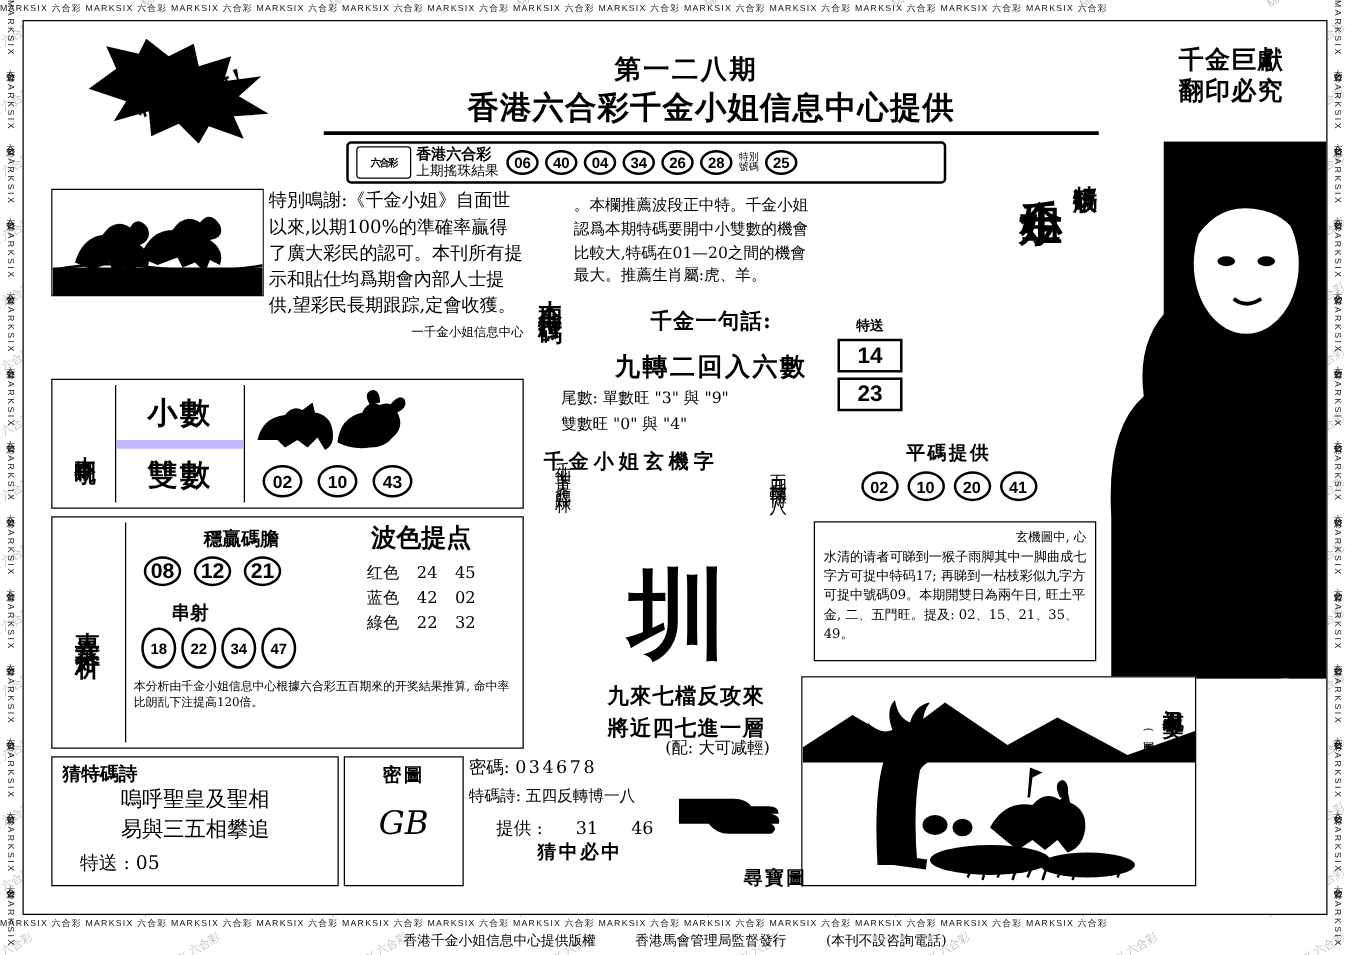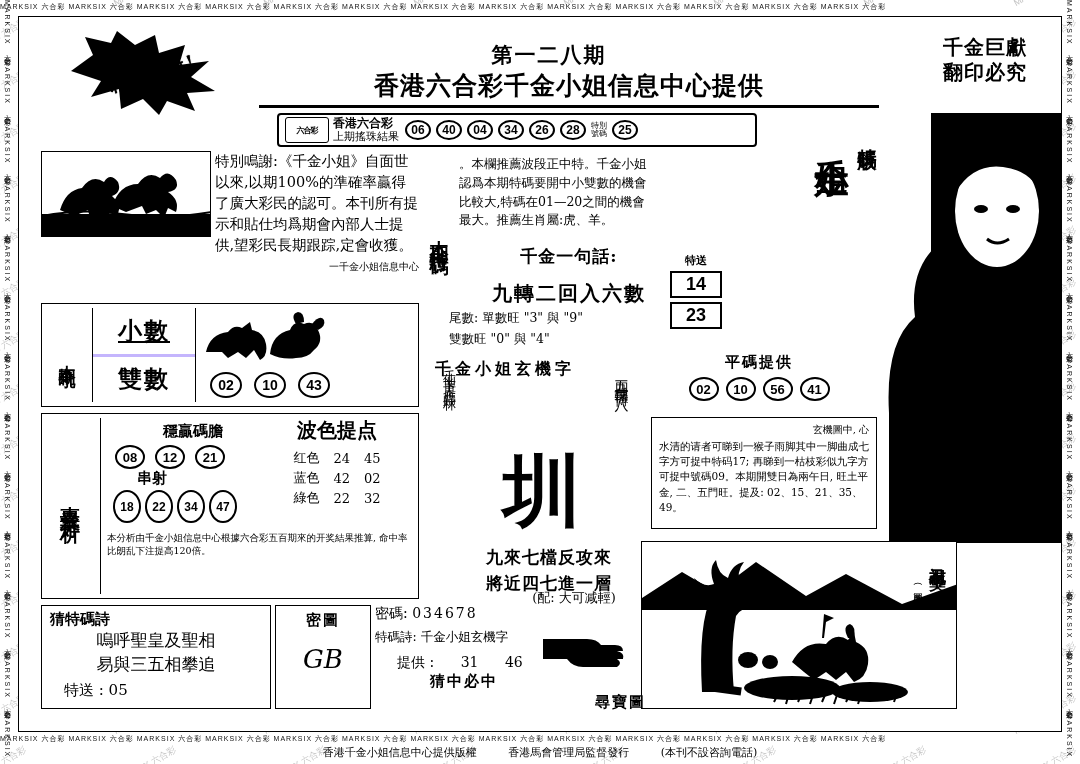--- a/index.html
+++ b/index.html
@@ -208,21 +208,21 @@
   .ds-words {
     position:absolute; left:50px; top:4px; width:104px; height:94px;
     border-left:1px solid #000; border-right:1px solid #000;
     display:flex; flex-direction:column;
   }
   .ds-words div {
     flex:1; display:flex; align-items:center; justify-content:center;
     font-family:"DejaVu Serif", serif; font-weight:bold; font-size:24px;
     letter-spacing:2px;
   }
-  .ds-words div:first-child { border-bottom:3px solid #c4b5fd;text-decoration:underline; }
+  .ds-words div:first-child { border-bottom:7px solid #c4b5fd; }
   .ds-art { position:absolute; left:158px; top:6px; width:126px; height:56px; overflow:hidden;}
   .ds-balls {
     position:absolute; left:158px; top:62px; width:216px; height:38px;
     display:flex; align-items:center; gap:12px; padding-left:10px;
   }
   .ds-balls .ball { width:32px; height:26px; font-size:14px; }
 
   
   .an-box { left:22px; top:396px; width:378px; height:186px; }
   .an-left {
@@ -230,24 +230,24 @@
     font-family:"DejaVu Serif", serif; font-weight:bold; font-size:20px;
     writing-mode:vertical-rl; letter-spacing:6px;
     display:flex; align-items:center; justify-content:center;
   }
   .an-body { position:absolute; left:58px; top:4px; right:4px; bottom:4px; border-left:1px solid #000; }
   .an-h {
     display:flex; justify-content:space-around; padding-top:4px;
     font-family:"DejaVu Serif", serif; font-weight:bold; font-size:15px;
   }
   .an-row1 { display:flex; gap:10px; padding:4px 0 0 14px; }
-  .an-row1 .ball { width:30px; height:24px; font-size:13px; }
+  .an-row1 .ball { width:30px; height:24px; font-size:17px; }
   .cs-title {
     font-family:"DejaVu Serif", serif; font-weight:bold; font-size:15px;
-    text-align:left; padding-left:36px; margin-top:0;
+    text-align:left; padding-left:36px; margin-top:12px;
   }
   .an-row2 { display:flex; gap:4px; padding:2px 0 0 12px; }
   .an-row2 .ball { width:28px; height:33px; font-size:12px; }
   .an-note {
     font-family:"DejaVu Serif", serif; font-size:9.5px; line-height:1.4;
     padding:8px 6px 0 6px;
   }
   .wave {
     position:absolute; left:238px; top:400px; width:160px;
     font-family:"DejaVu Serif", serif;
@@ -694,21 +694,21 @@
       <div>九來七檔反攻來</div>
       <div>將近四七進一層</div>
     </div>
     <div class="mystic-note">(配: 大可减輕)</div>
 
     <div class="flat">
       <div class="ft">平碼提供</div>
       <div class="fb">
         <div class="ball">02</div>
         <div class="ball">10</div>
-        <div class="ball">56</div>
+        <div class="ball">20</div>
         <div class="ball">41</div>
       </div>
     </div>
 
     <div class="box explain">
       <div class="eh">玄機圖中, 心</div>
       <p>水清的请者可睇到一猴子雨脚其中一脚曲成七字方可捉中特码17; 再睇到一枯枝彩似九字方可捉中號碼09。本期開雙日為兩午日, 旺土平金, 二、五門旺。提及: 02、15、21、35、49。</p>
     </div>
 
     <div class="box treasure">
@@ -752,21 +752,21 @@
     <div class="box mi-box">
       <div class="mi-t">密圖</div>
       <div class="mi-sig">GB</div>
     </div>
 
     <div class="sec-box">
       <div class="sec-code">
         <span>密碼:</span>
         <span class="num">034678</span>
       </div>
-      <div class="sec-line">特碼詩: 千金小姐玄機字</div>
+      <div class="sec-line">特碼詩: 五四反轉博一八</div>
       <div class="sec-sup">
         <span>提供 :</span>
         <span>31</span>
         <span>46</span>
       </div>
       <div class="sec-foot">猜中必中</div>
     </div>
 
   </div>
 

